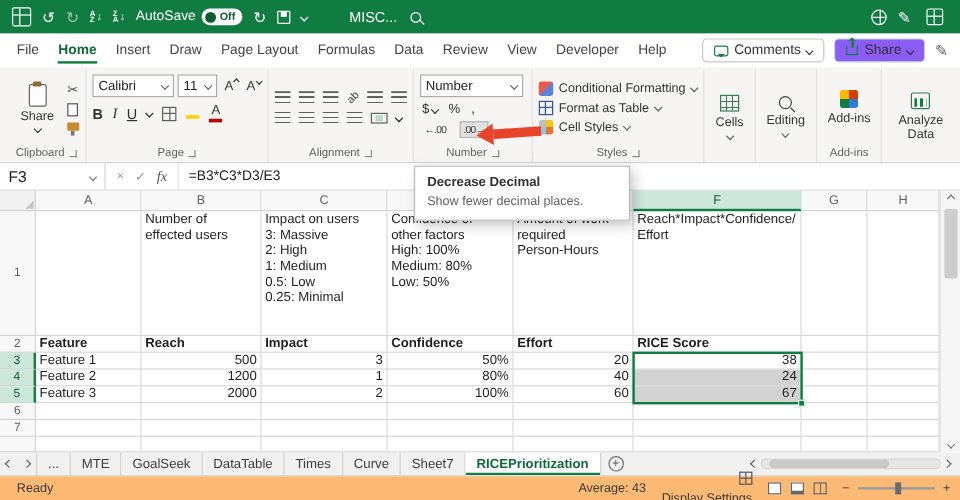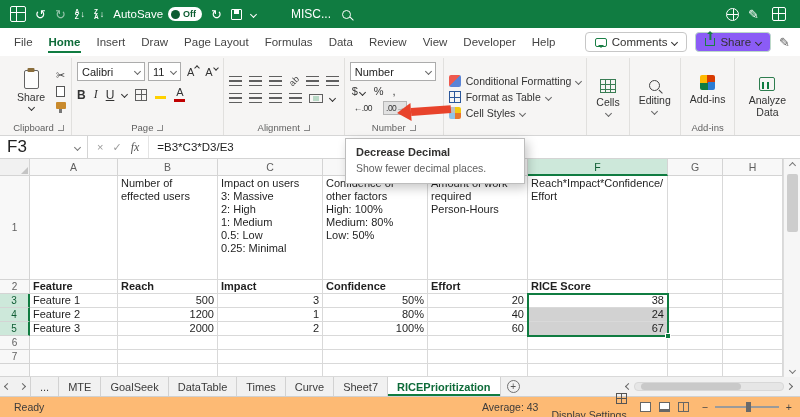--- a/index.html
+++ b/index.html
@@ -105,21 +105,21 @@
 .red-arrow .head{width:0;height:0;border-top:9px solid transparent;border-bottom:9px solid transparent;border-right:14px solid #e8432b;}
 .red-arrow .shaft{width:40px;height:8px;background:#e8432b;}
 
 
 .tooltip{position:absolute;left:345px;top:138px;width:180px;background:#fff;border:1px solid #bdbdbd;box-shadow:3px 4px 10px rgba(0,0,0,.22);padding:7px 10px 9px;z-index:55;}
 .tooltip .tt-title{font-size:11px;font-weight:700;color:#323130;margin-bottom:4px;}
 .tooltip .tt-desc{font-size:10.5px;color:#616161;}
 
 
 .fbar{height:23px;display:flex;align-items:stretch;background:#fff;border-bottom:1px solid #d4d4d4;}
-.namebox{width:88px;display:flex;align-items:center;justify-content:space-between;padding:0 7px;border-right:1px solid #d4d4d4;font-size:17px;color:#222;}
+.namebox{width:88px;display:flex;align-items:center;justify-content:space-between;padding:0 7px;border-right:1px solid #d4d4d4;font-size:13px;color:#222;}
 .namebox .chev{color:#777;}
 .fb-icons{display:flex;align-items:center;gap:9px;padding:0 9px;border-right:1px solid #e4e4e4;color:#9a9a9a;font-size:11px;}
 .fx{font-style:italic;font-family:"Liberation Serif",serif;color:#555;font-size:12px;}
 .fb-formula{flex:1;display:flex;align-items:center;padding:0 8px;font-size:11.5px;color:#222;}
 
 
 .gridwrap{position:relative;height:218px;background:#fff;}
 .ghrow{display:flex;height:17px;width:783px;}
 .corner{width:30px;border-right:1px solid #d4d4d4;border-bottom:1px solid #d4d4d4;background:#f1f1f1;position:relative;}
 .corner::after{content:"";position:absolute;right:1px;bottom:1px;border-left:7px solid transparent;border-bottom:7px solid #c4c4c4;}
@@ -353,20 +353,24 @@
             <span class="ft-ico"></span>
             <span>Format as Table</span>
             <span class="chev"></span>
           </span>
         <span class="style-item">
             <span class="cs-ico"></span>
             <span>Cell Styles</span>
             <span class="chev"></span>
           </span>
       </div>
+      <div class="glabel">
+          <span>Styles</span>
+          <span class="launcher"></span>
+        </div>
     </div>
 
     <div class="rgroup">
       <div class="rcontent">
         <span class="bigbtn">
             <span class="cells-ico"></span>
             <span>Cells</span>
             <span class="chev"></span>
           </span>
       </div>

